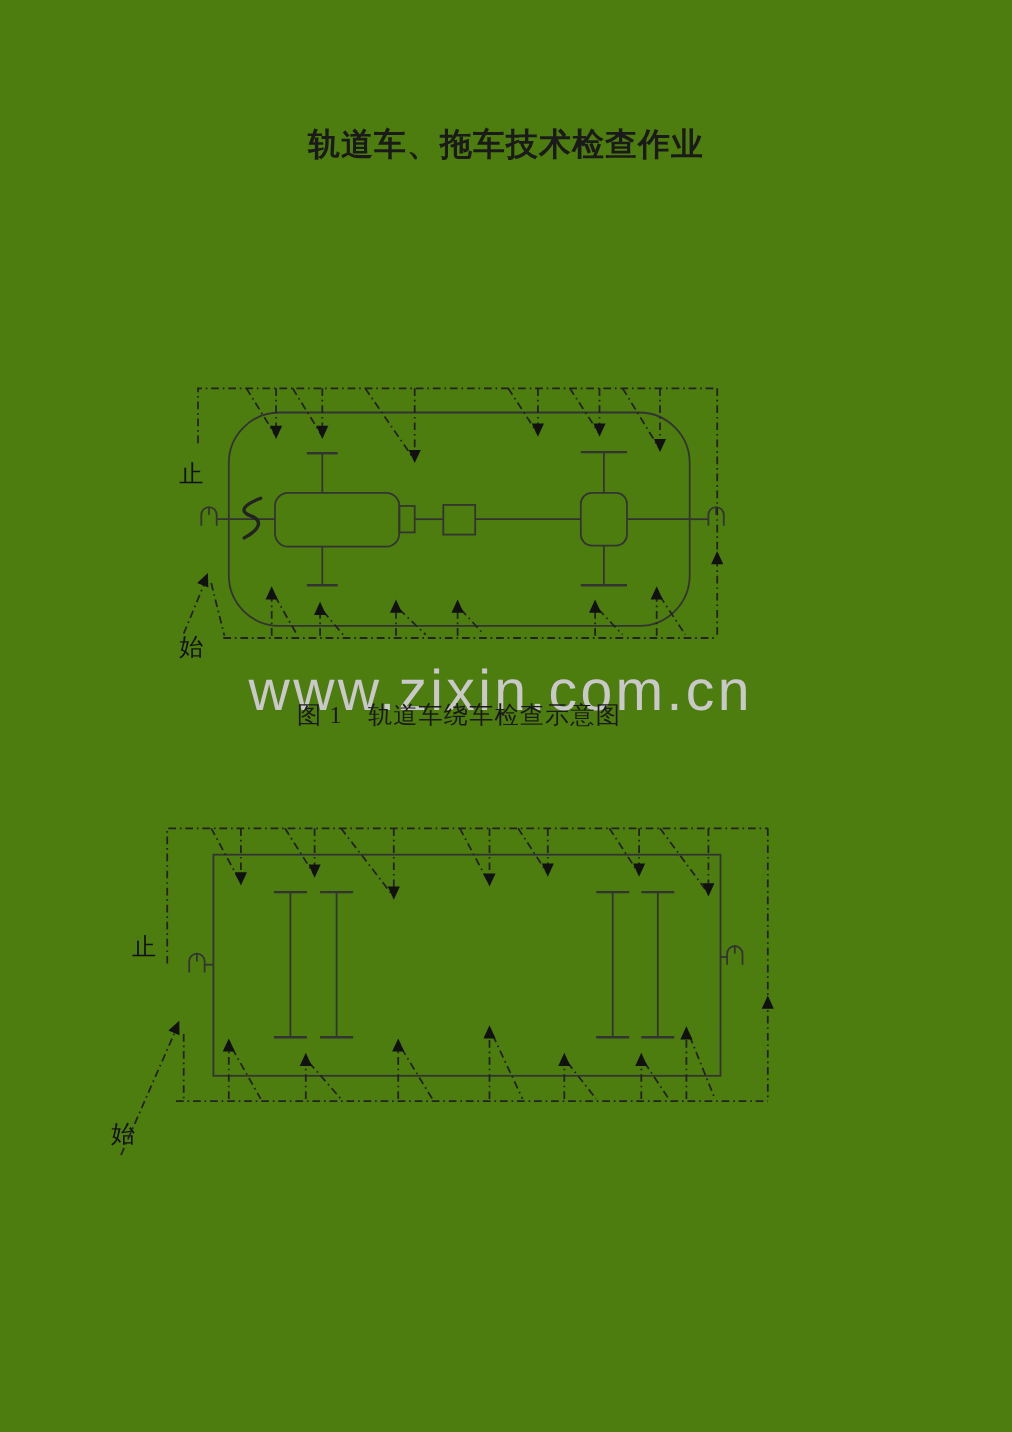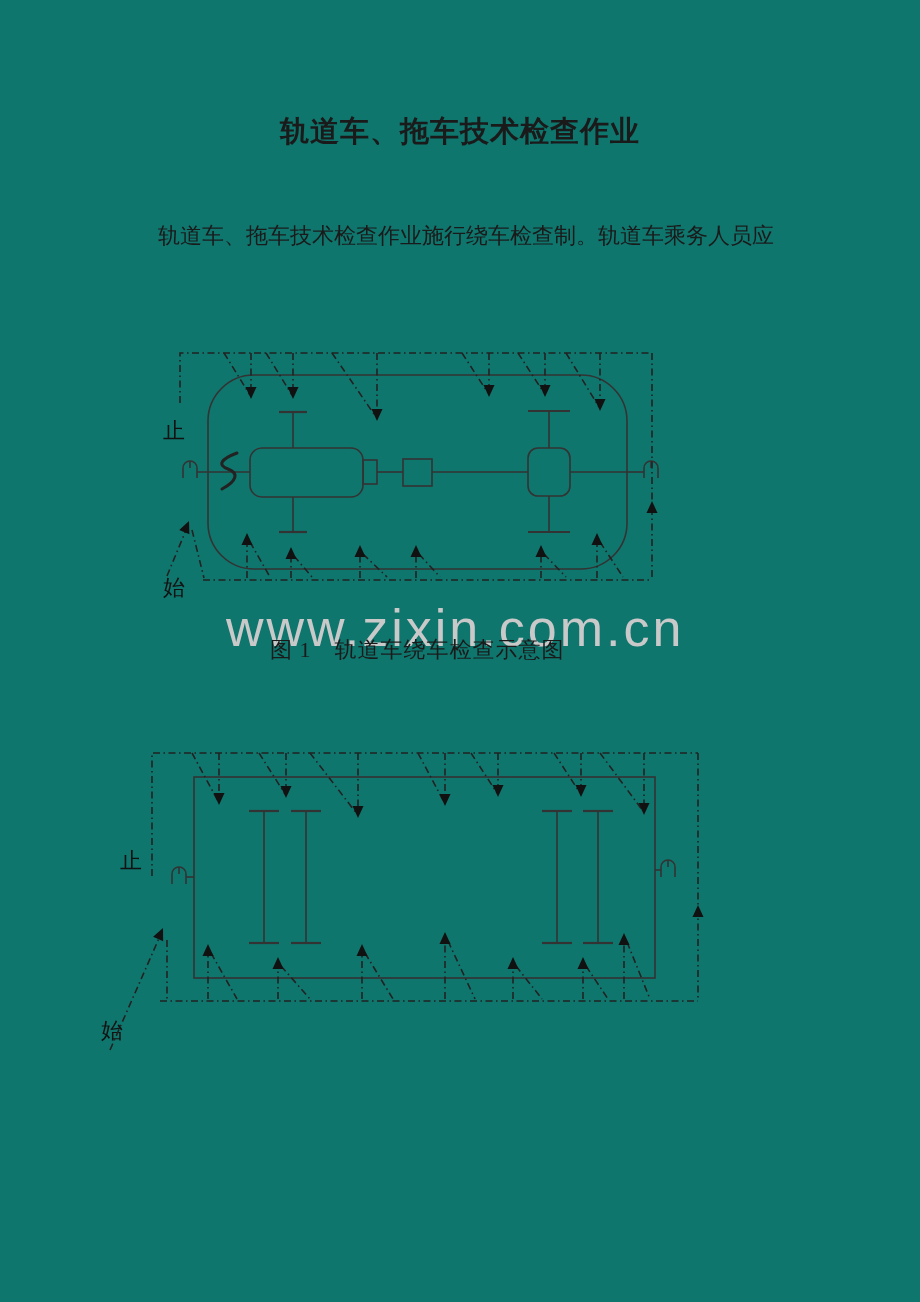--- a/index.html
+++ b/index.html
@@ -1,19 +1,19 @@
 <!DOCTYPE html>
 <html><head>
 <meta charset="utf-8">
 <style>
   html,body{margin:0;padding:0;background:#ffffff;}
   .page{
     position:relative;
     width:920px;height:1302px;
-    background:#0f766e;
+    background:#4d7c0f;
     overflow:hidden;
     font-family:"Liberation Serif", serif;
     color:#1a1a1a;
   }
   .doc-title{
     position:absolute;left:0;top:112px;width:920px;
     text-align:center;
     font-size:29px;font-weight:bold;letter-spacing:1px;
     font-family:"Liberation Serif", serif;
   }
@@ -45,21 +45,20 @@
   .arrowhead{fill:#111111;stroke:none;}
   text.cjk{font-family:"Liberation Serif", serif;font-size:22px;fill:#111111;}
 </style>
 </head>
 <body>
 
 <div class="page">
 
   <div class="doc-title">轨道车、拖车技术检查作业</div>
 
-  <div class="body-line line1">轨道车、拖车技术检查作业施行绕车检查制。轨道车乘务人员应</div>
 
   <div class="watermark">www.zixin.com.cn</div>
 
   <svg id="diagrams" class="diagram-layer" width="920" height="1302" viewBox="0 0 920 1302">
     <g id="fig1">
       <text class="cjk" x="163" y="438">止</text>
       <text class="cjk" x="163" y="595">始</text>
     <rect x="208" y="375" width="419" height="194" rx="46" ry="46" class="sl"></rect>
         <line x1="197" y1="472" x2="250" y2="472" class="sl"></line>
         <path d="M197 478 L197 468 A7 7 0 0 0 183 468 L183 478" class="sl"></path>

